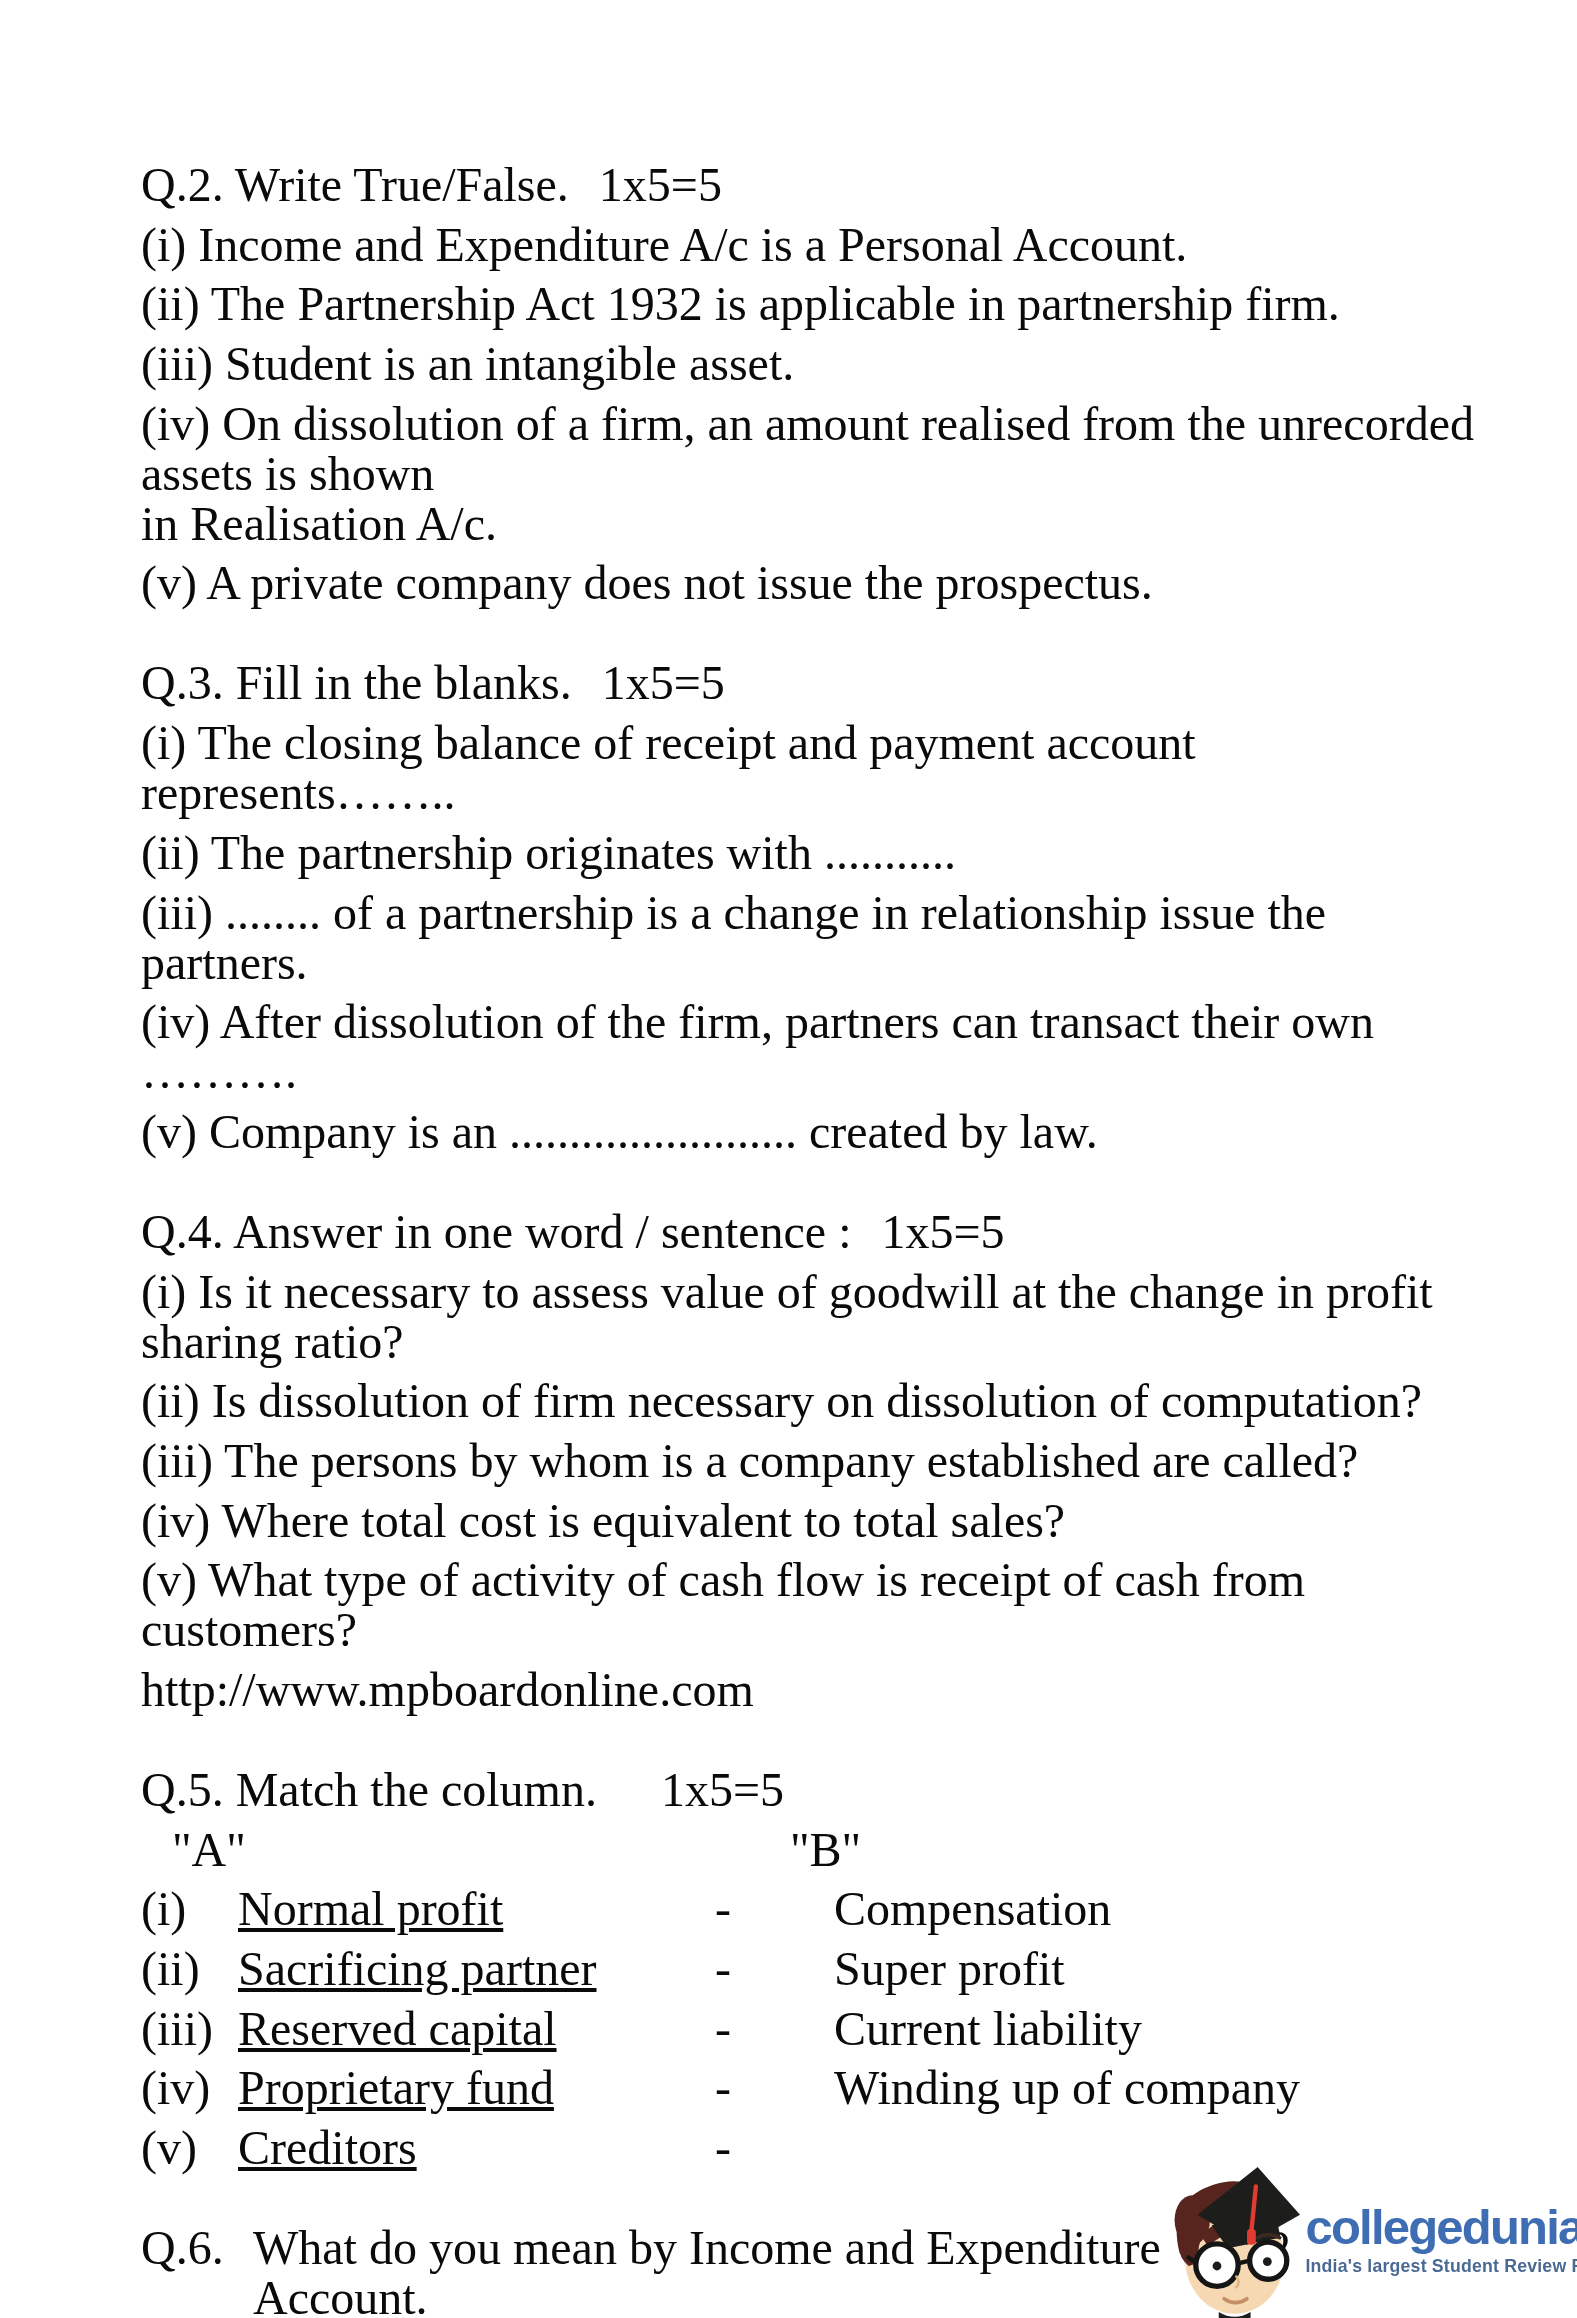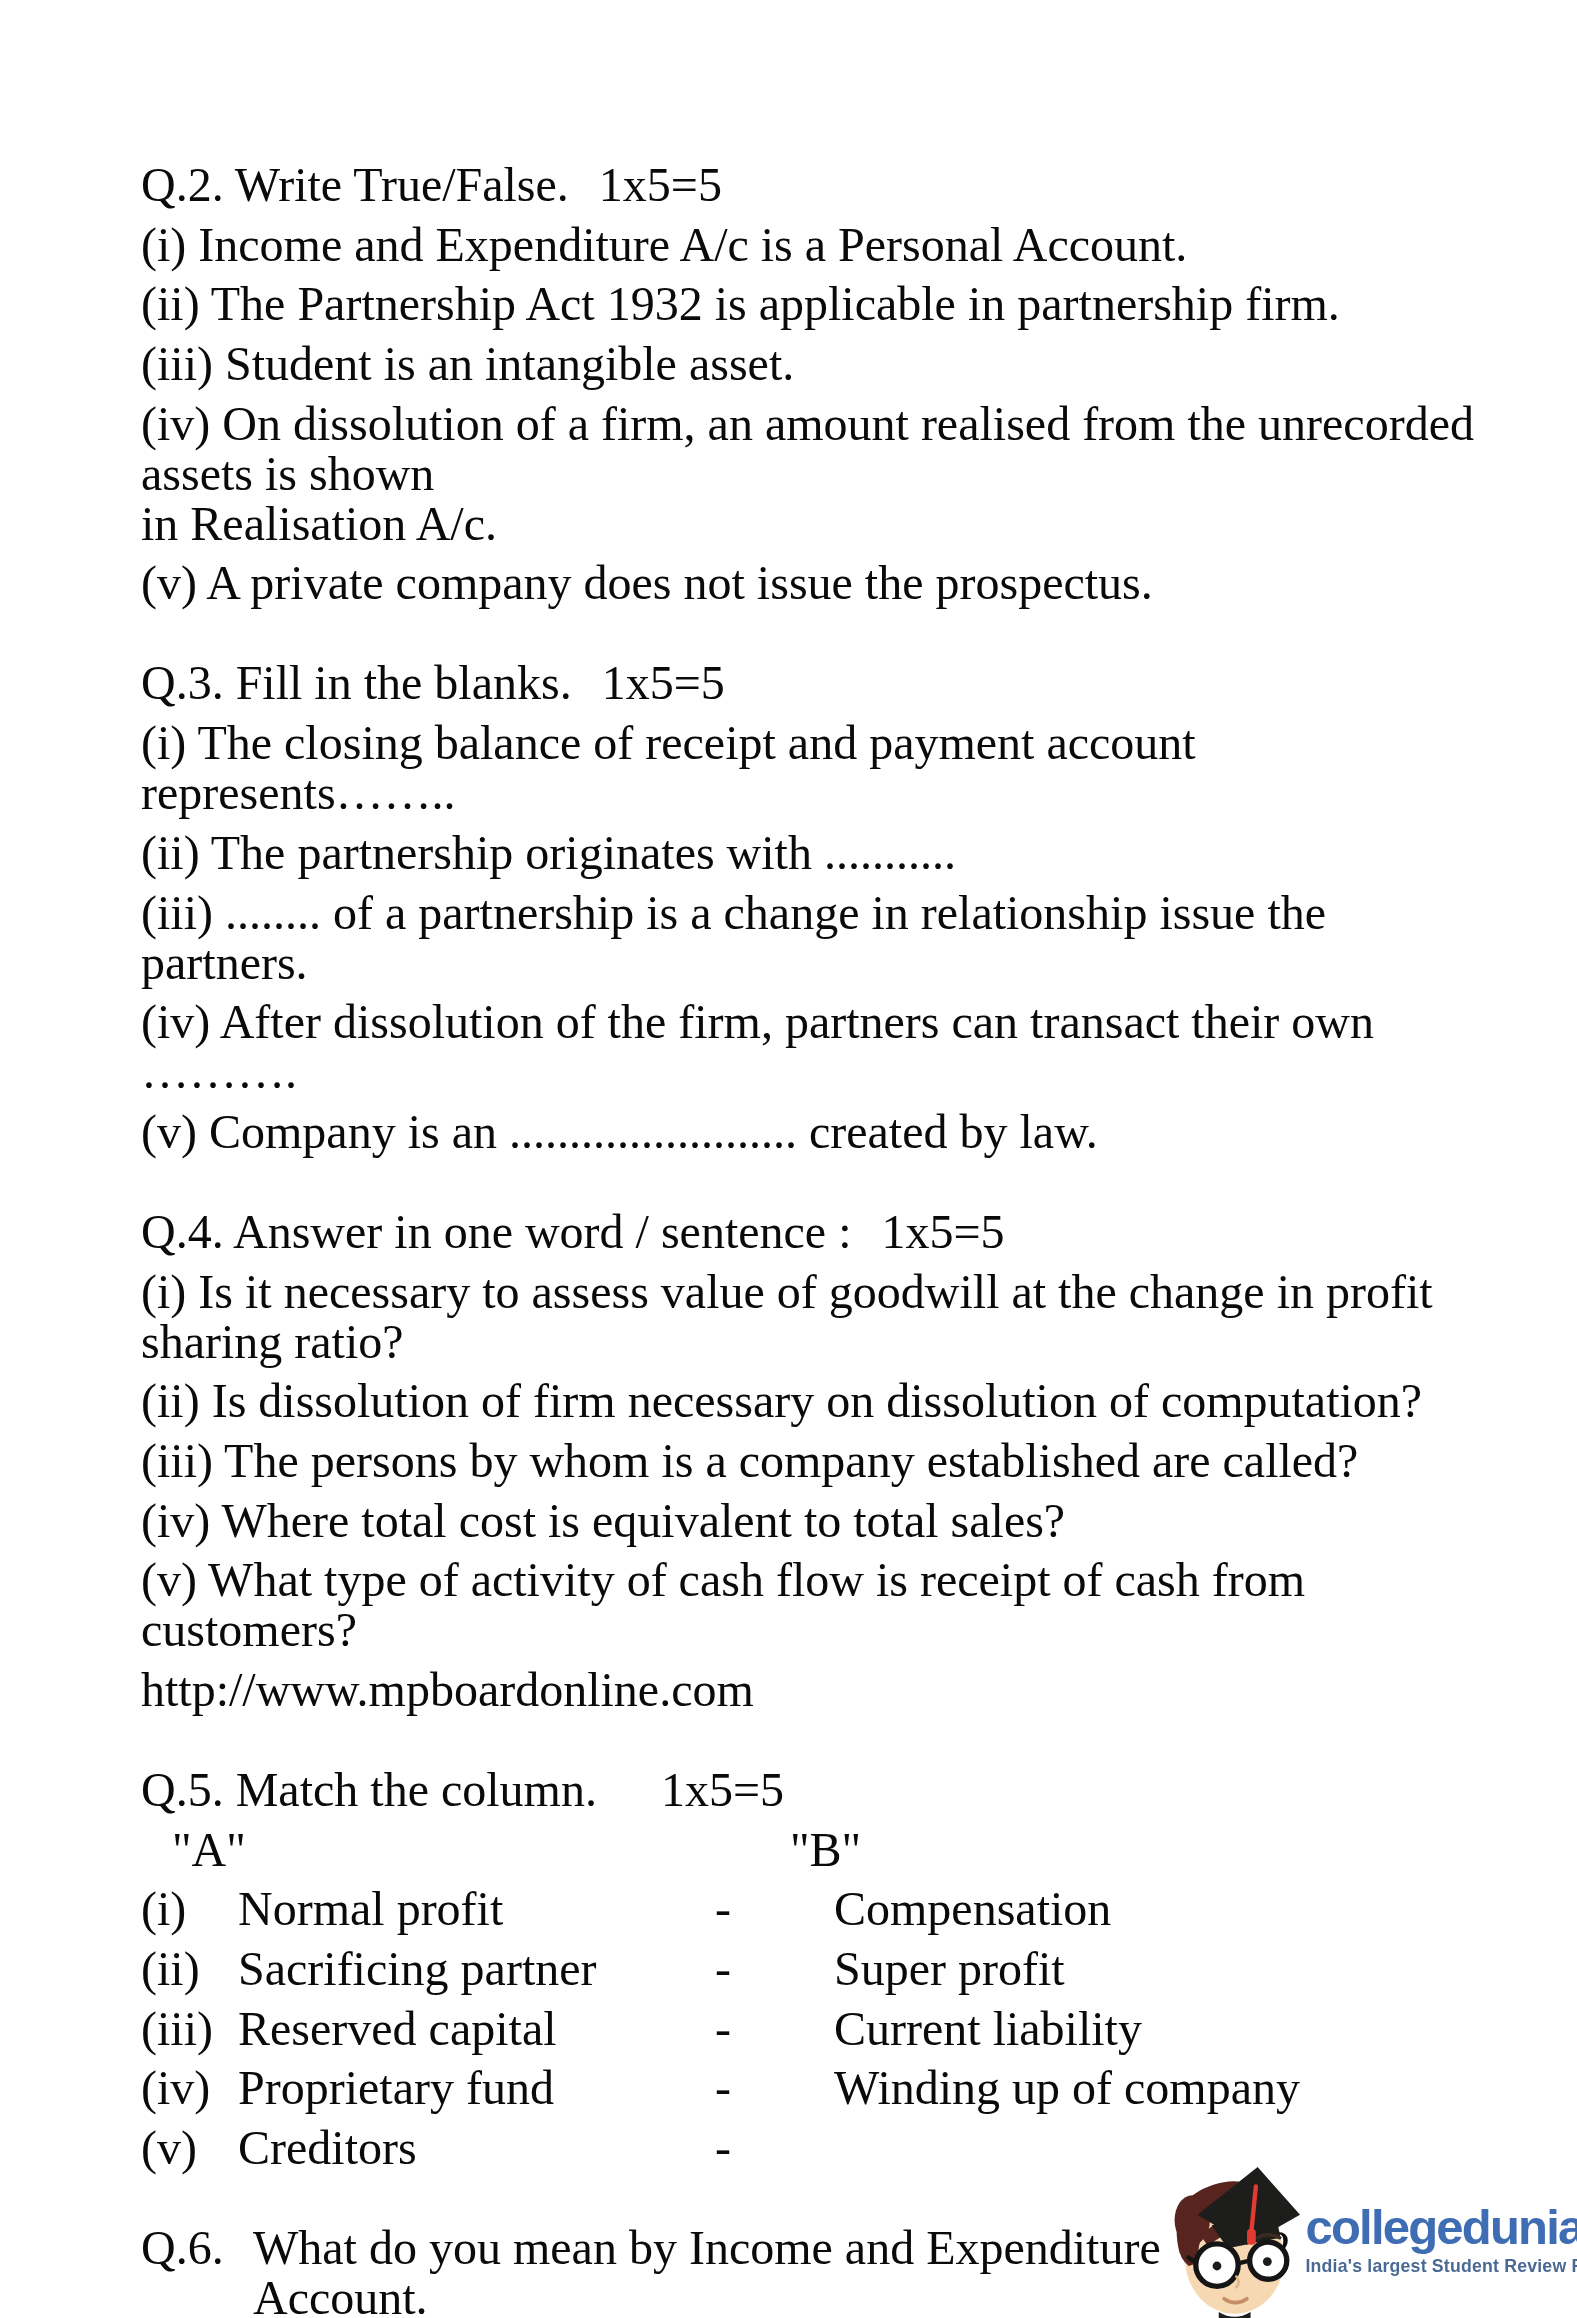--- a/index.html
+++ b/index.html
@@ -20,21 +20,21 @@
   .qsection p { margin: 0 0 9.7px 0; }
   .qsection p.no-gap { margin-bottom: 0; }
   .heading .marks { margin-left: 30px; }
   .heading .marks-wide { margin-left: 64px; }
 
   
   .match-head { display: flex; margin: 0 0 9.7px 0; }
   .match-head .colA { width: 649px; padding-left: 31px; box-sizing: border-box; }
   .match-row { display: flex; margin: 0 0 9.7px 0; }
   .m-no   { width: 97px; flex: none; }
-  .m-a    { width: 477px; flex: none; }
+  .m-a    { width: 477px; flex: none; text-decoration: underline; }
   .m-dash { width: 119px; flex: none; }
   .m-b    { flex: 1; }
 
   
   .q-row { display: flex; margin: 0 0 9.7px 0; }
   .q-label { width: 112px; flex: none; }
   .q-marks { margin-left: auto; margin-right: 185px; }
 
   
   .logo {

